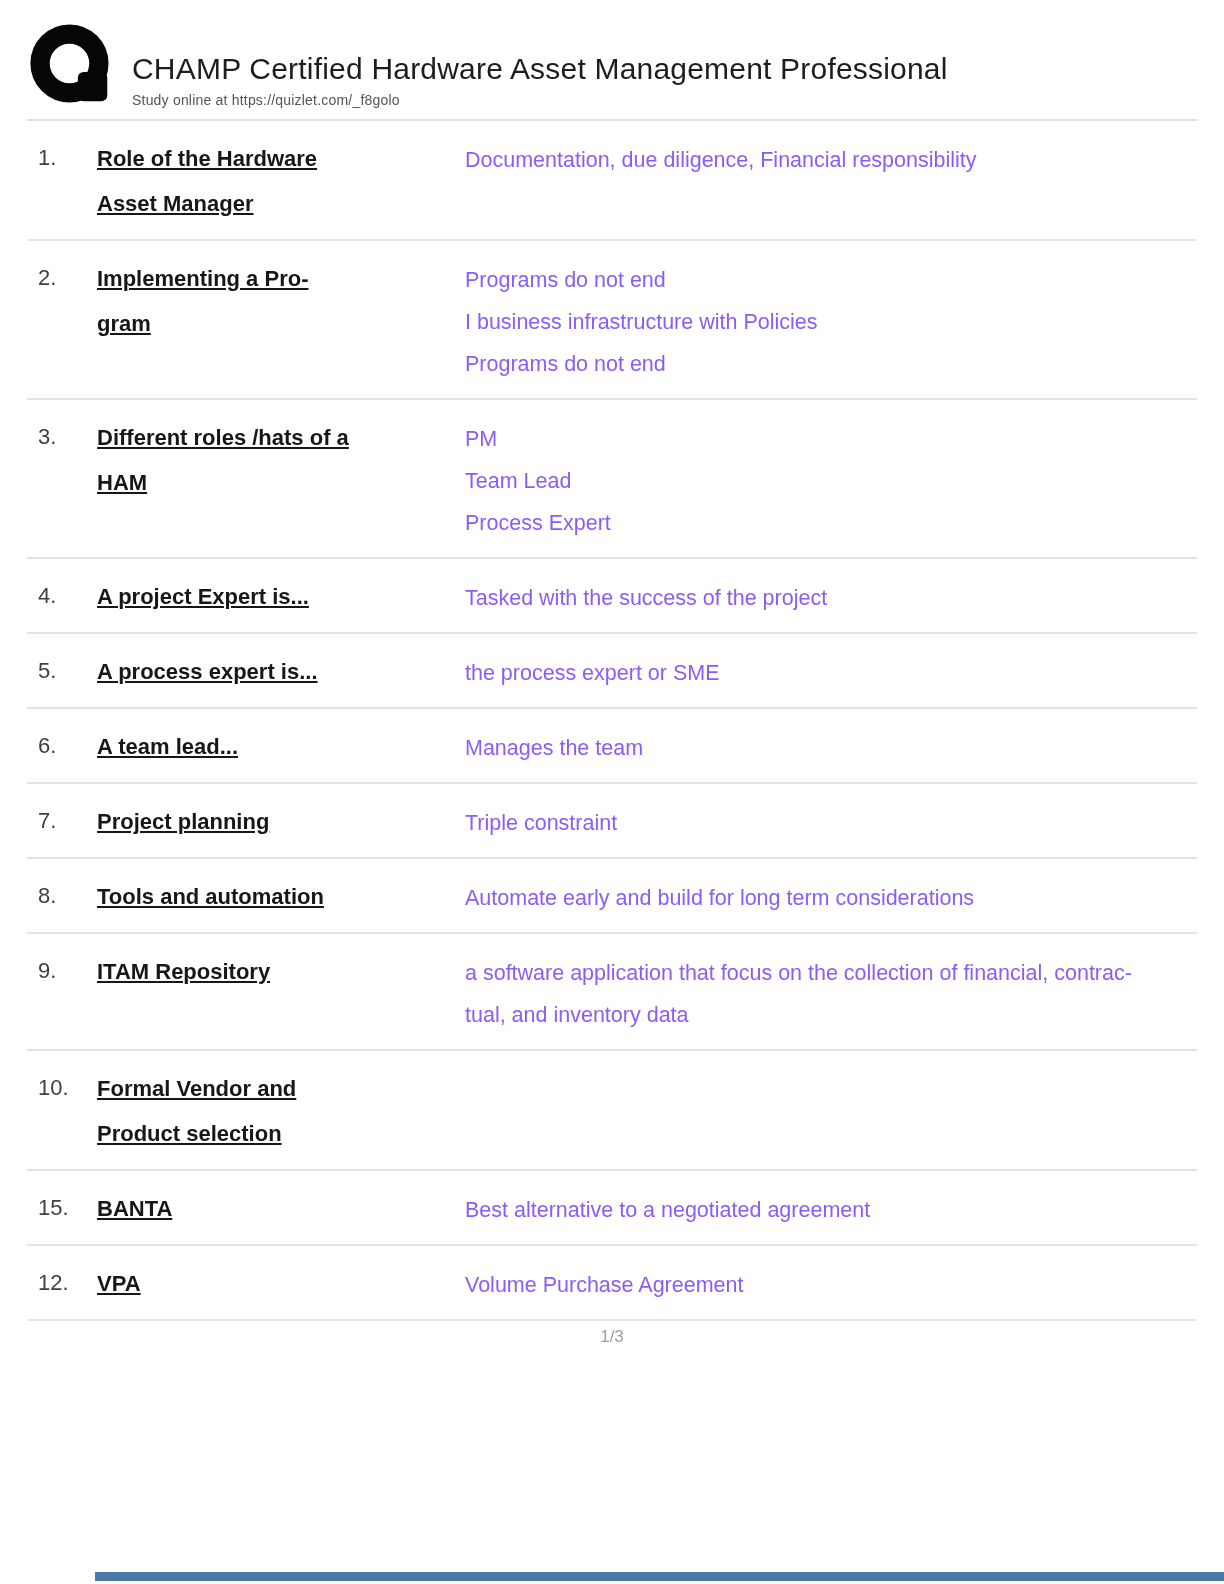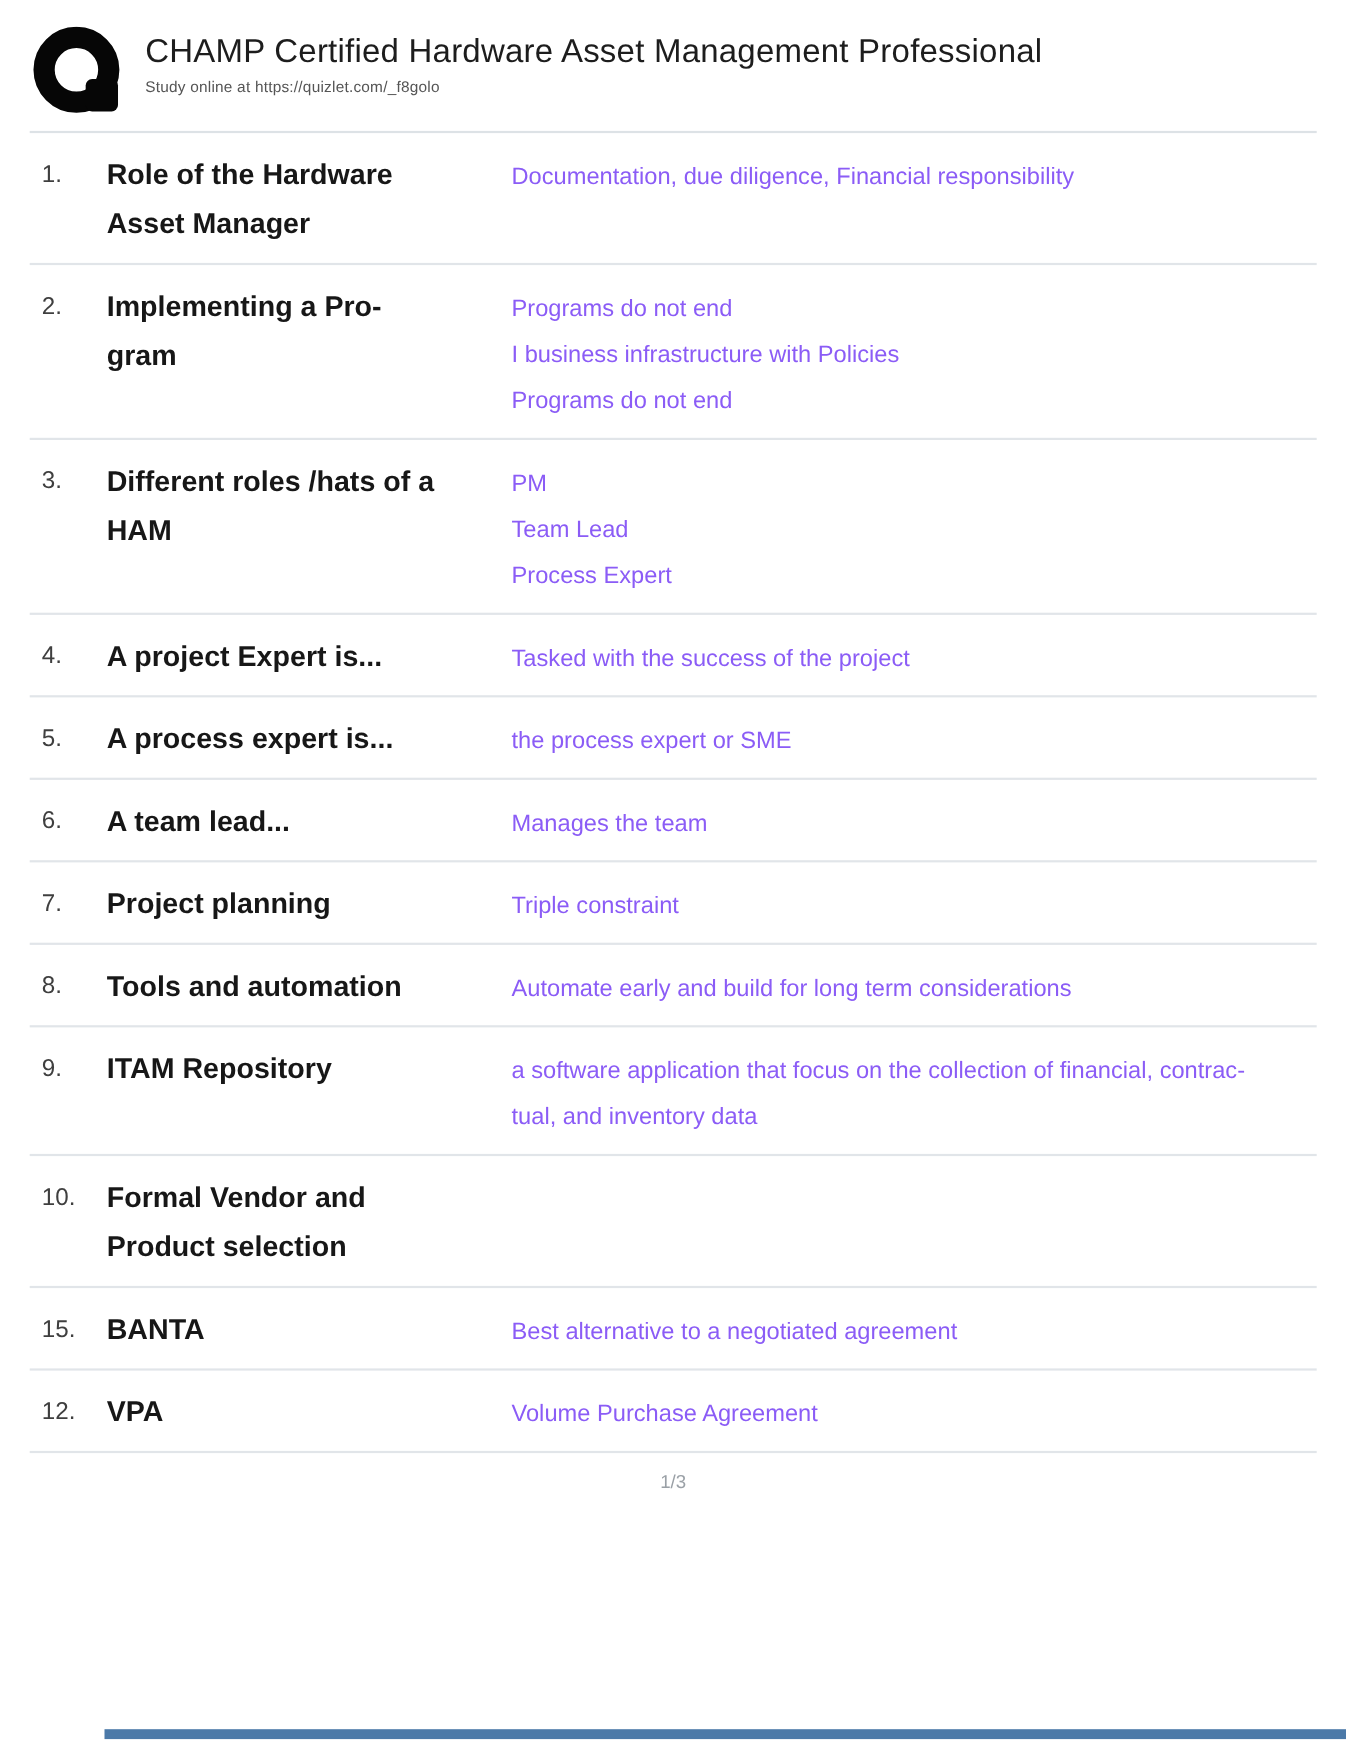--- a/index.html
+++ b/index.html
@@ -4,21 +4,21 @@
 <style>
   html,body { margin:0; padding:0; }
   body {
     width:1224px; height:1584px; background:#ffffff; overflow:hidden;
     font-family:"Liberation Sans","DejaVu Sans",sans-serif;
     position:relative;
   }
   .page { width:100%; height:100%; position:relative; }
 
   
-  header { display:flex; align-items:flex-start; gap:18px; padding:24px 38px 0 30px; }
+  header { display:flex; align-items:flex-end; gap:18px; padding:24px 38px 0 30px; }
   .logo { width:84px; height:84px; flex:0 0 auto; }
   .logo svg { width:84px; height:84px; display:block; }
   .head-text { padding-top:6px; }
   h1 {
     margin:0 0 6px 0; font-size:30px; font-weight:400; color:#1d1d1d;
     letter-spacing:0.2px; line-height:1.15;
   }
   .subtitle { font-size:14px; color:#555555; letter-spacing:0.2px; }
   .header-divider { height:2px; background:#dde2e6; margin:11px 27px 0 27px; }
 
@@ -26,30 +26,30 @@
   .card-row {
     display:grid; grid-template-columns:59px 368px 1fr;
     padding:15px 34px 15px 38px; position:relative;
   }
   .card-row::after {
     content:""; position:absolute; left:27px; right:27px; bottom:0;
     height:2px; background:#e1e5e9;
   }
   .num { font-size:22px; color:#3f3f3f; padding-top:9px; }
   .term {
-    font-size:26px; font-weight:bold; color:#171717; line-height:45px;
-    white-space:pre-line; padding-right:8px;
+    font-size:22px; font-weight:bold; color:#171717; line-height:45px;
+    white-space:pre-line; padding-right:8px;text-decoration:underline;
   }
   .def {
     font-size:21.5px; color:#8b5cf6; line-height:42px; white-space:pre-line;
     padding-top:3px;
   }
 
   
-  .footer-page { text-align:center; font-size:17px; color:#9aa0a6; margin-top:17px; }
+  .footer-page { text-align:center; font-size:17px; color:#9aa0a6; margin-top:6px; }
   .bottom-bar { position:absolute; left:95px; right:0; bottom:3px; height:9px; }
 </style>
 </head>
 <body>
 
 <div class="page">
 
   <header>
     <div class="logo">
       <svg viewBox="0 0 100 100">

